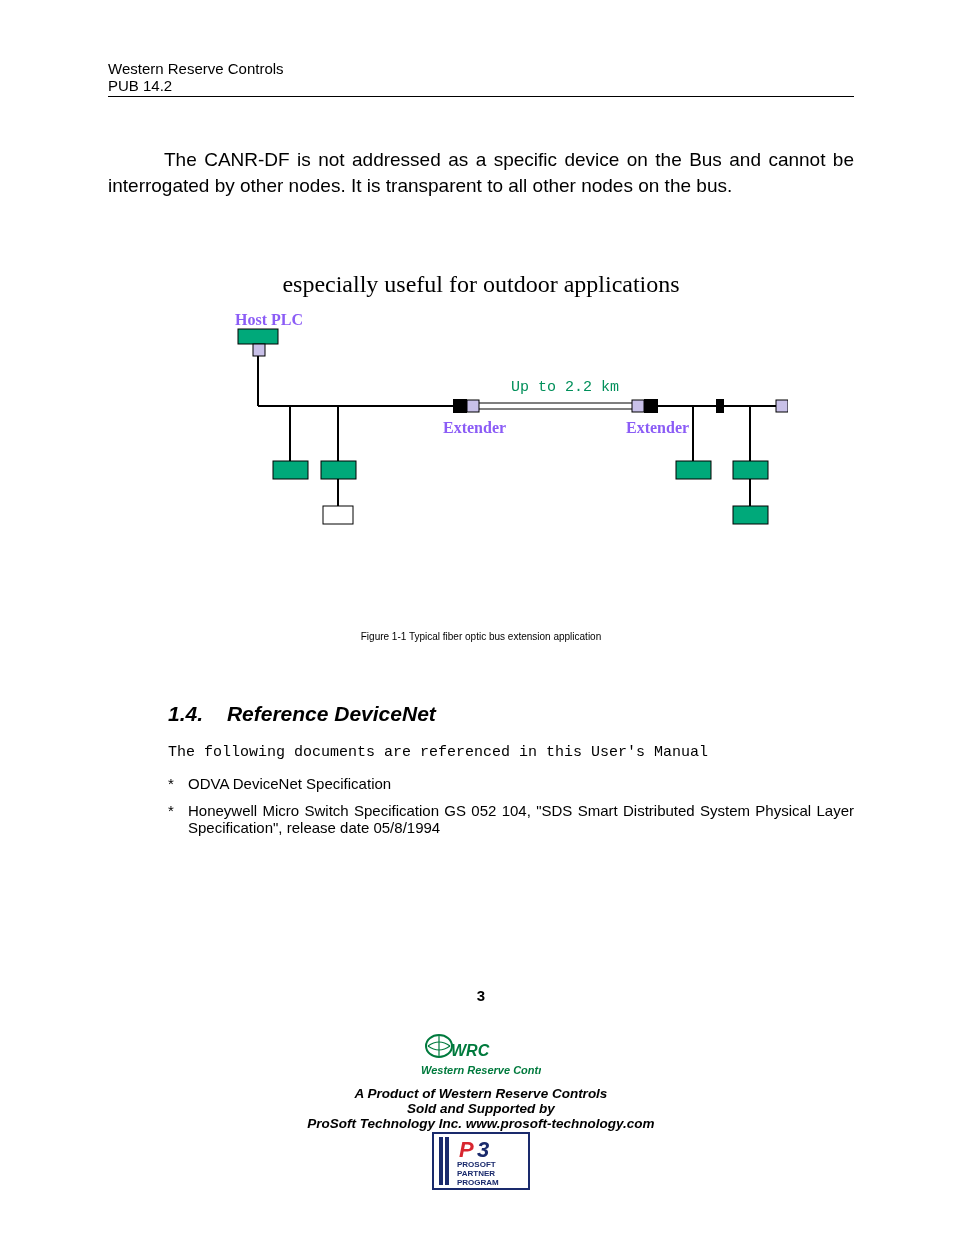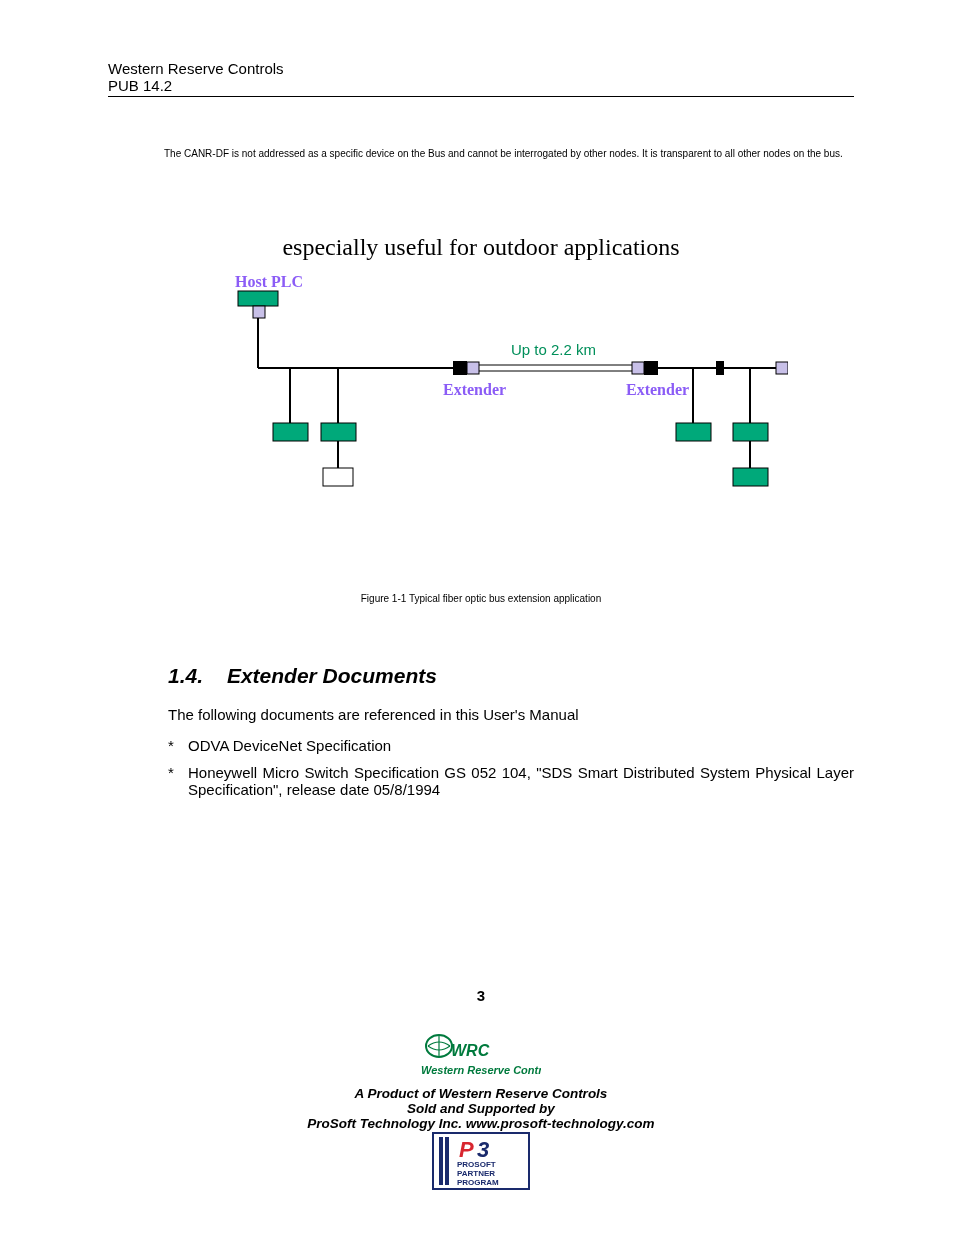--- a/index.html
+++ b/index.html
@@ -26,21 +26,21 @@
   }
   .header .left, .header .right {
     display: flex;
     flex-direction: column;
   }
   .header .right {
     text-align: right;
   }
   .body-para {
     margin-top: 50px;
-    font-size: 10px;
+    font-size: 19px;
     text-align: justify;
     line-height: 1.35;
     text-indent: 56px;
   }
   .fig-heading {
     text-align: center;
     font-family: "Times New Roman", serif;
     font-size: 24px;
     margin-top: 70px;
     line-height: 1.35;
@@ -56,38 +56,39 @@
     top: 0; left: 0;
   }
   .dlabel {
     position: absolute;
     font-family: "Times New Roman", serif;
     font-size: 16px;
     font-weight: bold;
     color: #8b5cf6;
     white-space: nowrap;
   }
-  .dlabel.green { color: #008f5a; font-family: Liberation Sans, sans-serif; font-weight: normal; font-size: 15px; }
+  .dlabel.green { color: #008f5a; font-family: Liberation Mono, monospace; font-weight: normal; font-size: 15px; }
   .caption {
     text-align: center;
     font-size: 10px;
     margin-top: 70px;
   }
   .section-heading {
     font-size: 21px;
     font-weight: bold;
     font-style: italic;
     margin-top: 60px;
     padding-left: 60px;
   }
   .section-heading .num { padding-right: 18px; }
   .ref-intro {
     font-size: 15px;
     margin-top: 18px;
     padding-left: 60px;
+    font-family: Liberation Mono, monospace;
   }
   .ref-list {
     font-size: 15px;
     margin-top: 14px;
     padding-left: 60px;
     text-align: justify;
   }
   .ref-list .item {
     display: flex;
     margin-bottom: 10px;
@@ -186,21 +187,21 @@
     <div class="dlabel" style="left:7px; top:0px;">Host PLC</div>
     <div class="dlabel green" style="left:283px; top:68px;">Up to 2.2 km</div>
     <div class="dlabel" style="left:215px; top:108px;">Extender</div>
     <div class="dlabel" style="left:398px; top:108px;">Extender</div>
   </div>
 
   <div class="caption">Figure 1-1 Typical fiber optic bus extension application</div>
 
   <div class="section-heading">
     <span class="num">1.4.</span>
-    <span>Extender Documents</span>
+    <span>Reference DeviceNet</span>
   </div>
 
   <div class="ref-intro">The following documents are referenced in this User's Manual</div>
 
   <div class="ref-list">
     <div class="item">
       <span class="bullet">*</span>
       <span class="txt">ODVA DeviceNet Specification</span>
     </div>
     <div class="item">

